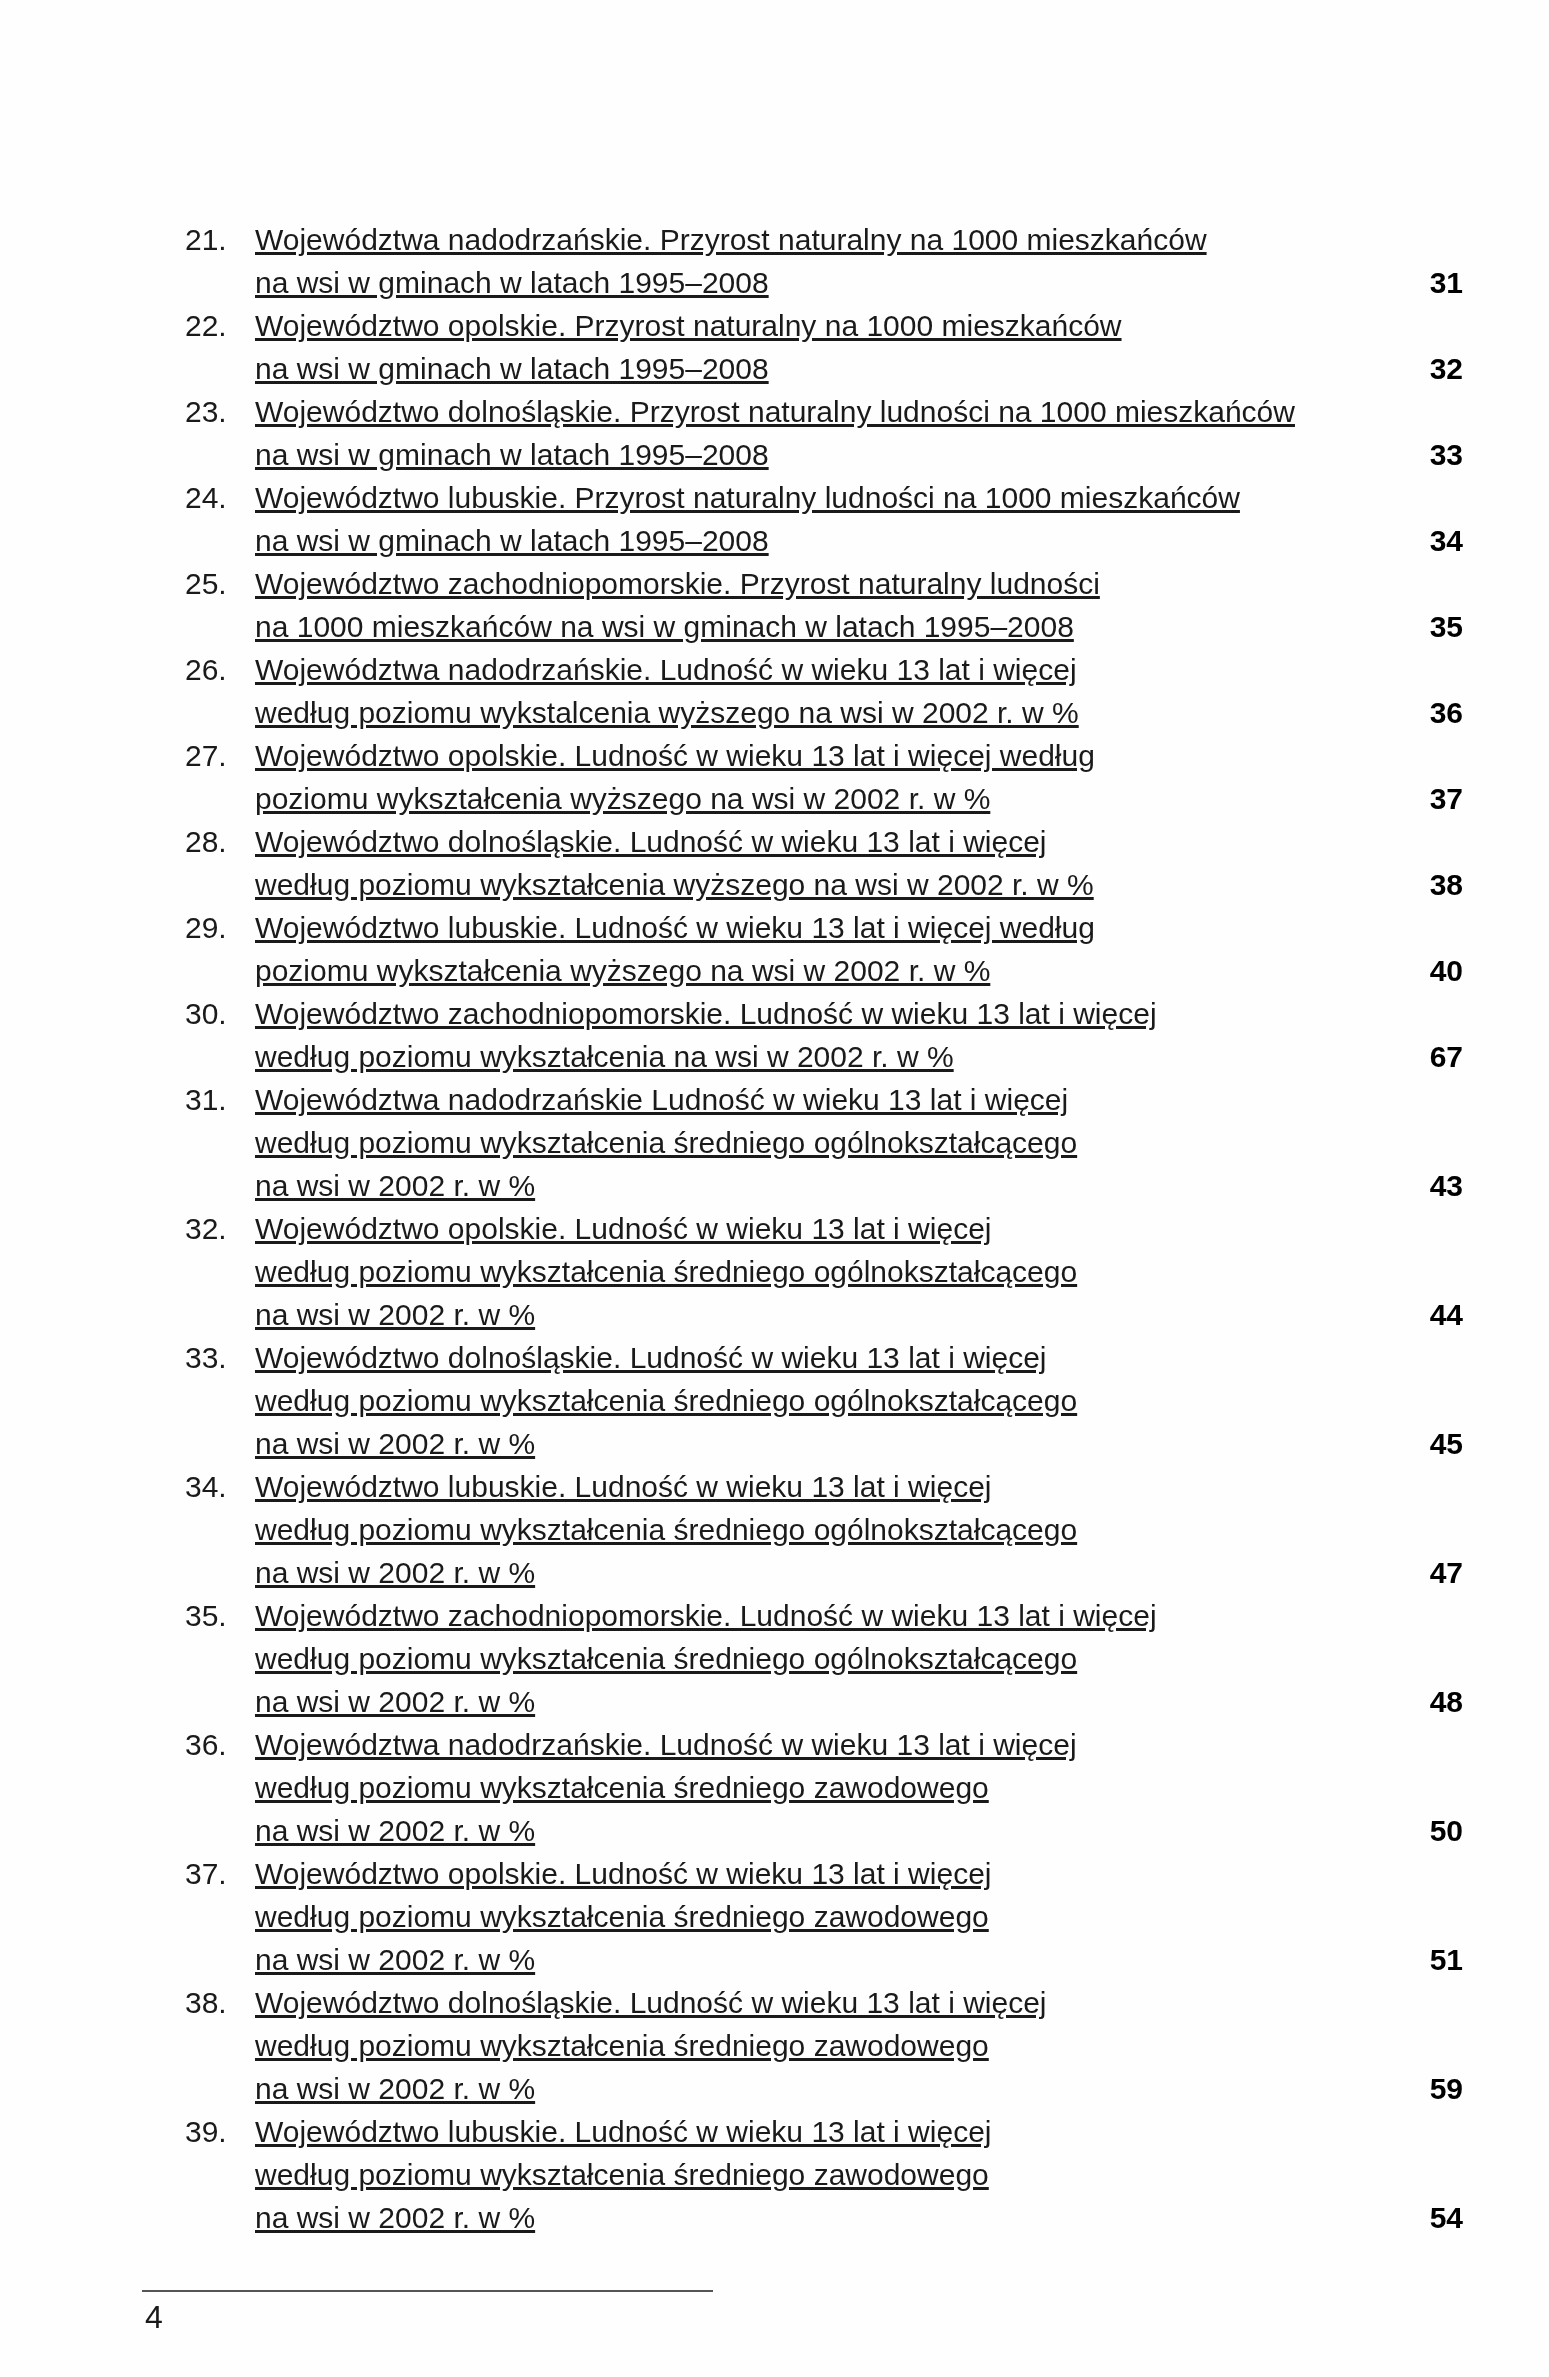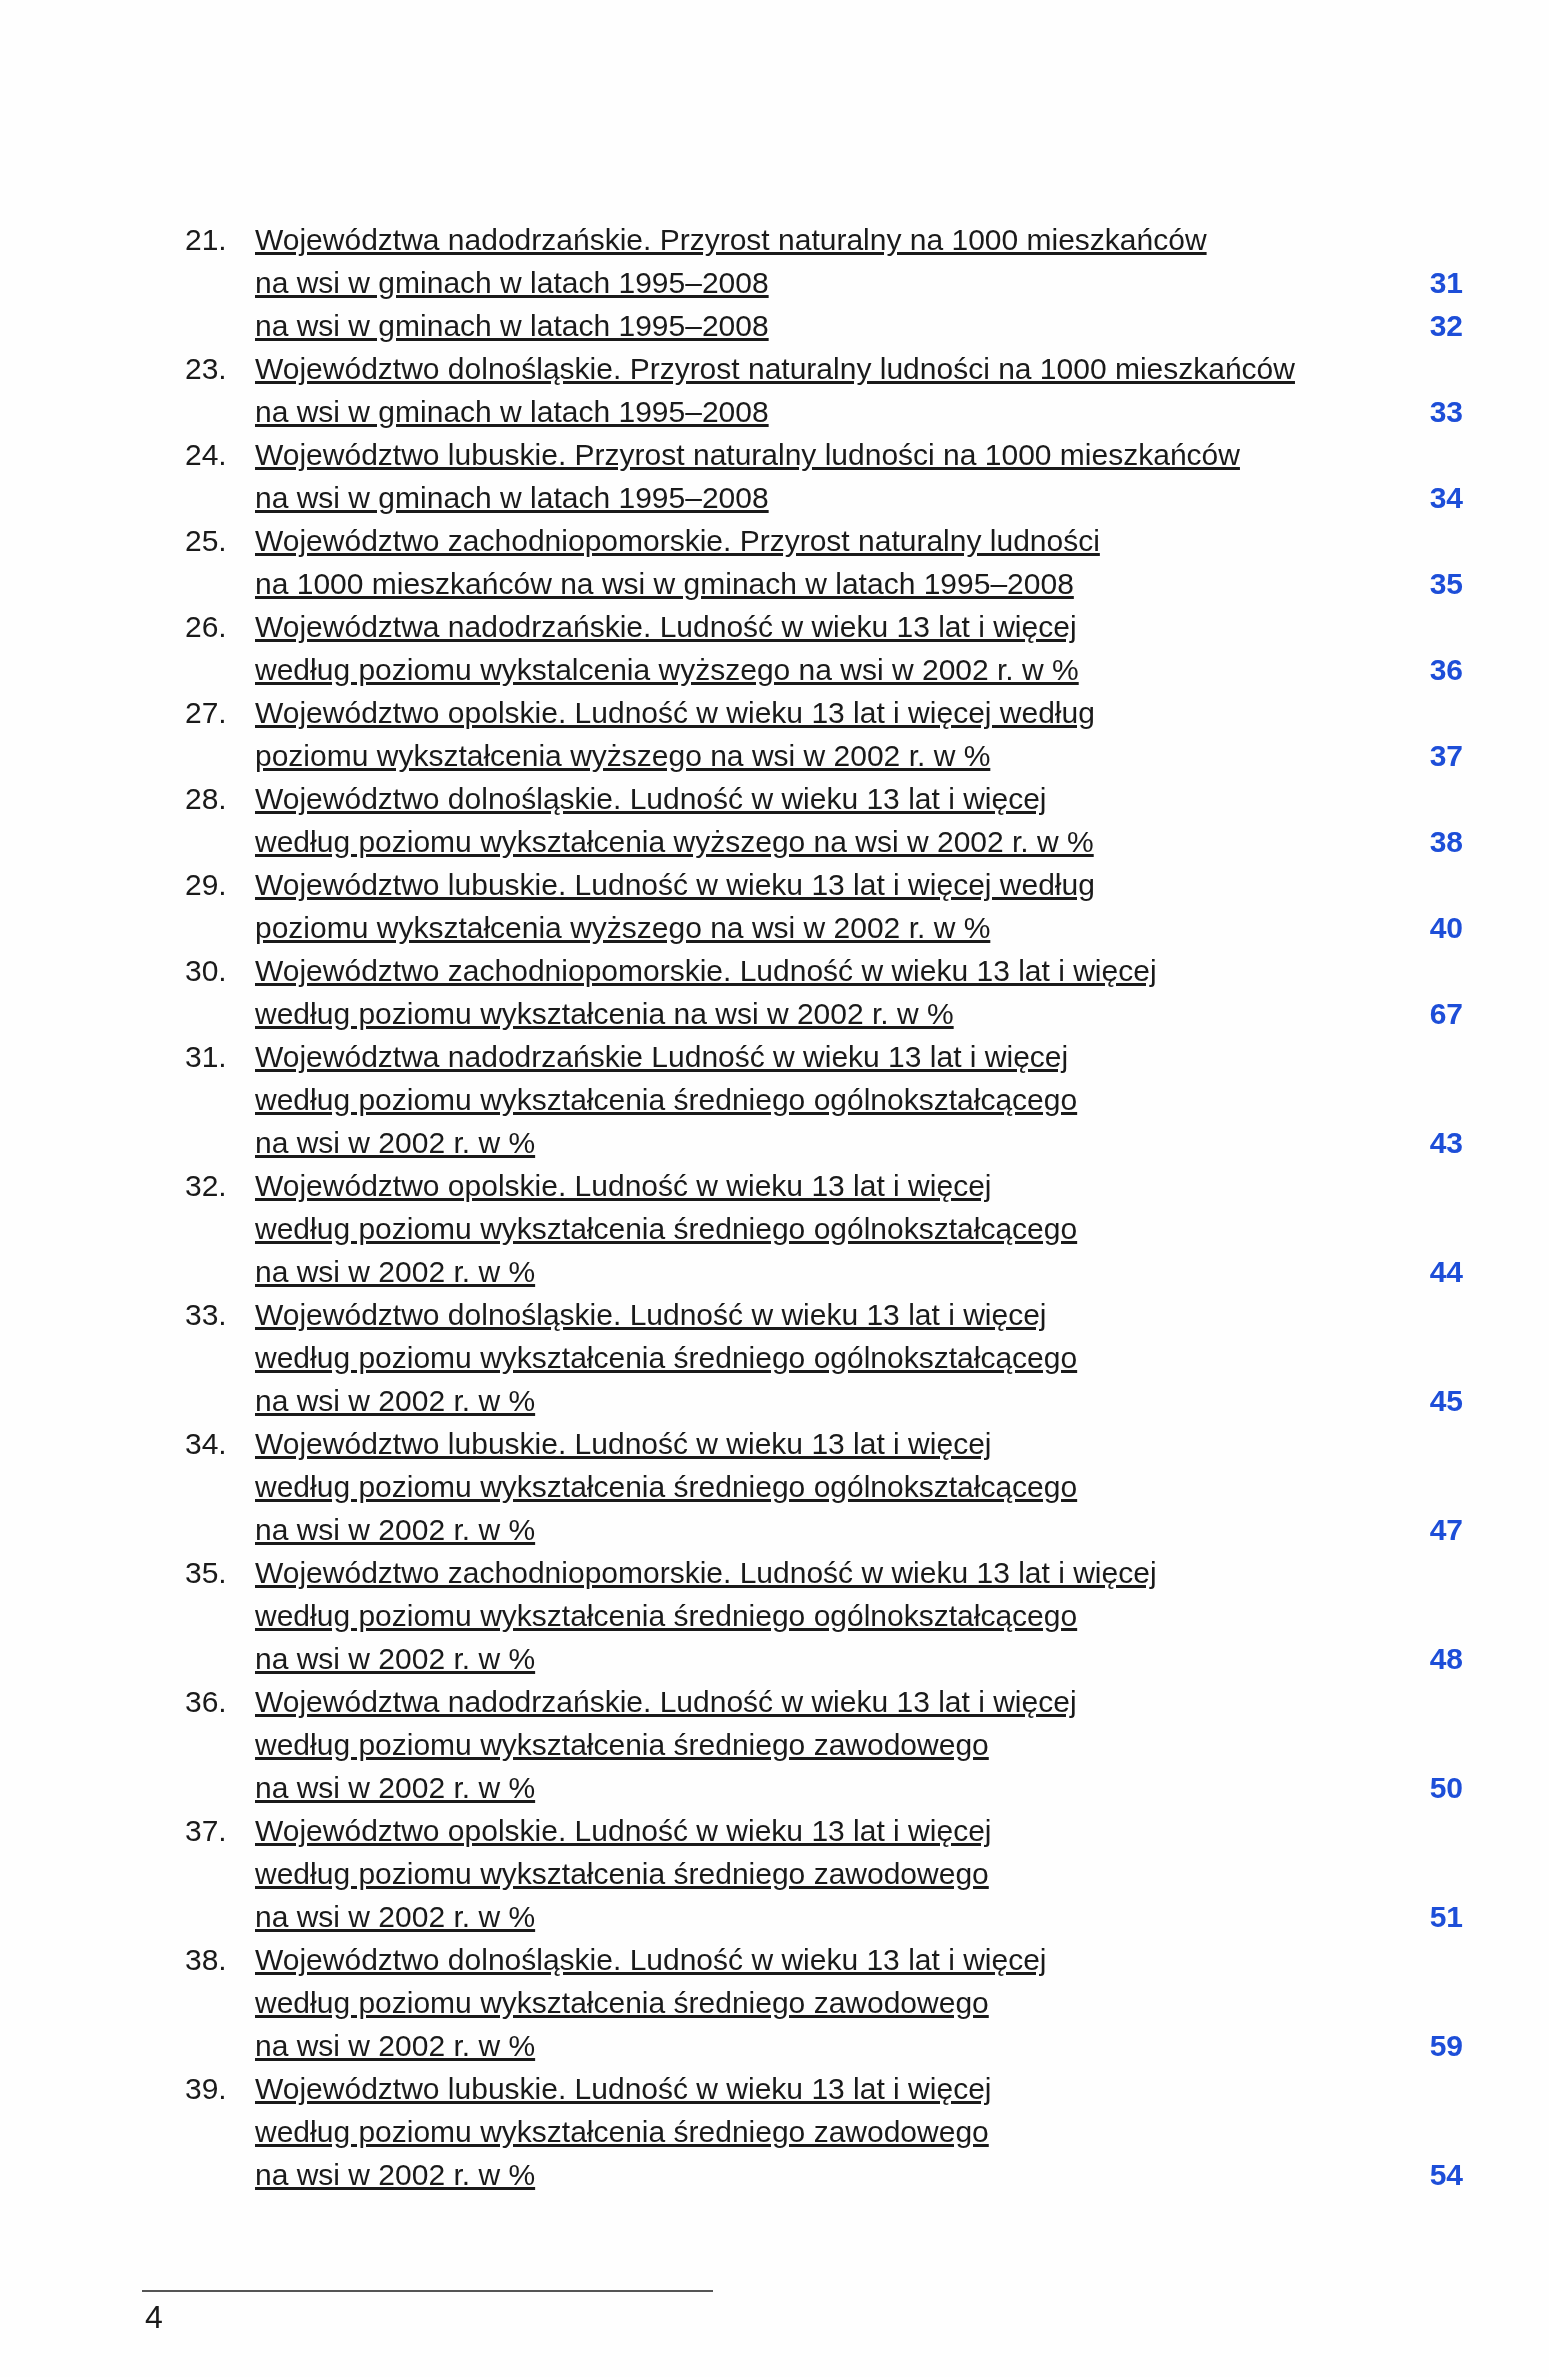--- a/index.html
+++ b/index.html
@@ -40,21 +40,21 @@
   }
   .txt {
     flex: 1 1 auto;
     overflow: visible;
     text-decoration: underline;
   }
   .pageno {
     flex: 0 0 auto;
     margin-left: 12.5px;
     font-weight: bold;
-    color: #1d4ed8;
+    color: #000000;
   }
   .footer-rule {
     position: absolute;
     left: 142px;
     top: 2290px;
     width: 571px;
     height: 1.6px;
     background: #555;
   }
   .footer-page {
@@ -79,20 +79,24 @@
         </div>
       <div class="line">
           <span class="num"></span>
           <span class="txt">na wsi w gminach w latach 1995–2008</span>
           <span class="pageno">31</span>
         </div>
     </div>
 
     <div class="entry">
       <div class="line">
+          <span class="num">22.</span>
+          <span class="txt">Województwo opolskie. Przyrost naturalny na 1000 mieszkańców</span>
+        </div>
+      <div class="line">
           <span class="num"></span>
           <span class="txt">na wsi w gminach w latach 1995–2008</span>
           <span class="pageno">32</span>
         </div>
     </div>
 
     <div class="entry">
       <div class="line">
           <span class="num">23.</span>
           <span class="txt">Województwo dolnośląskie. Przyrost naturalny ludności na 1000 mieszkańców</span>

